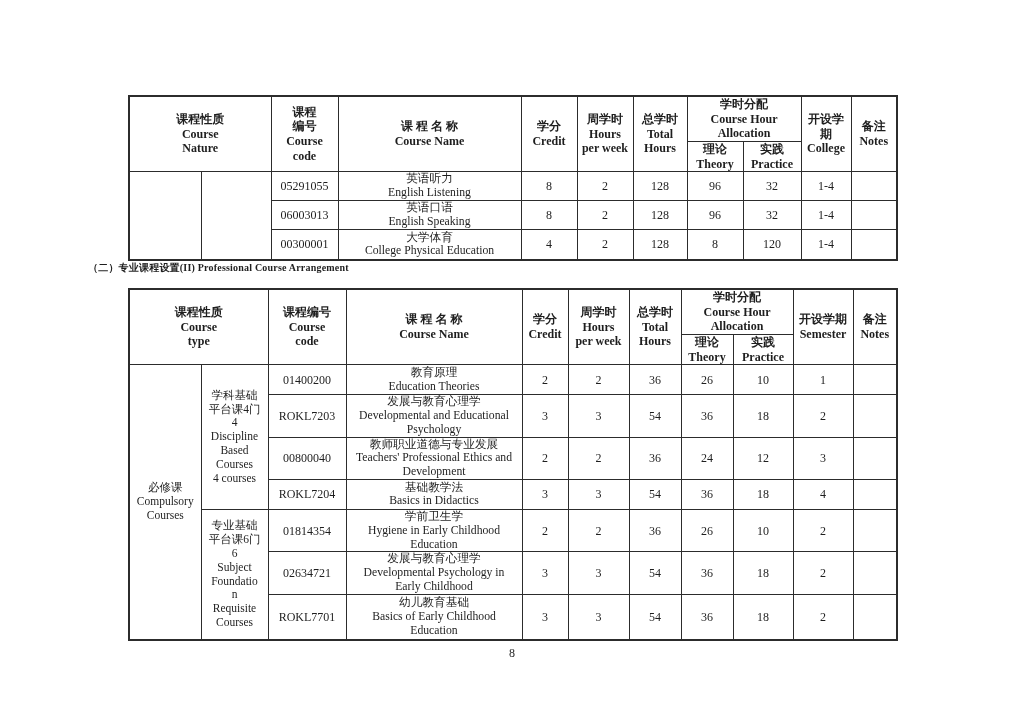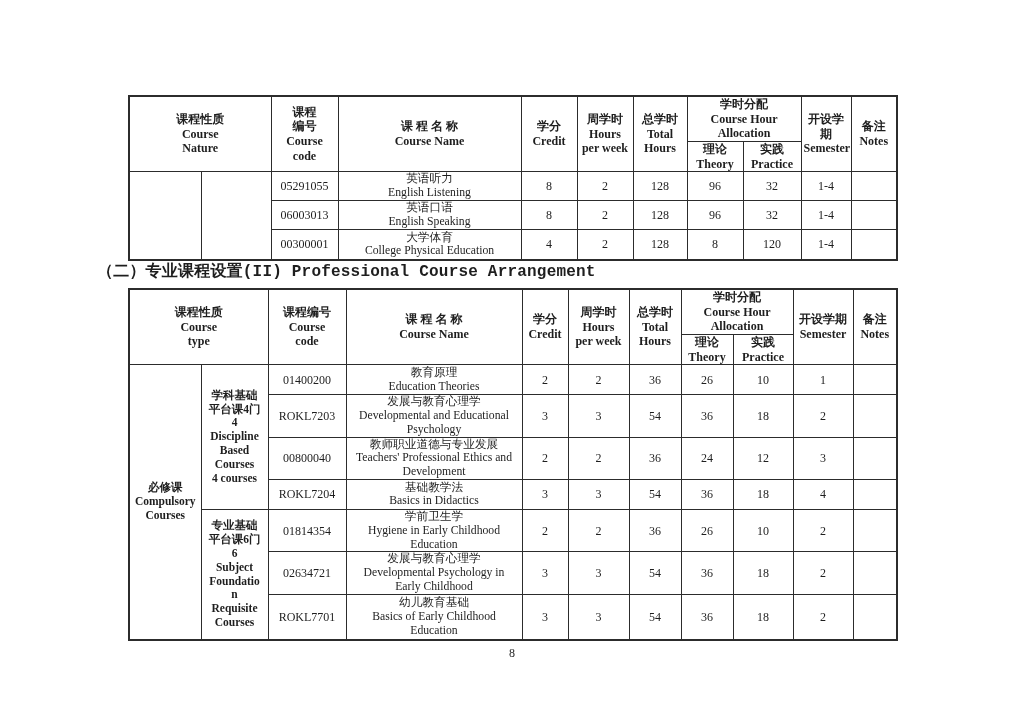--- a/index.html
+++ b/index.html
@@ -13,24 +13,24 @@
     border:1px solid #2c2c2c; padding:0 2px; text-align:center; vertical-align:middle;
     white-space:pre-line; font-size:12px; line-height:1.18; overflow:hidden;
   }
   th { font-weight:bold; line-height:1.22; }
   .t1 { left:128px; top:95px; width:768px; border:2px solid #2c2c2c; }
   .t2 { left:128px; top:288px; width:768px; border:2px solid #2c2c2c; }
   .hA1 { height:45px; } .hB1 { height:30px; }
   .hA2 { height:44px; } .hB2 { height:30px; }
   .r29 { height:29px; } .r30 { height:30px; } .r40 { height:40px; } .r46 { height:46px; }
   .name { font-size:11.7px; }
-  .grp  { font-weight:bold; font-size:11.5px; line-height:1.2; }
+  .grp  { font-weight:normal; font-size:11.5px; line-height:1.2; }
   .heading {
-    position:absolute; left:97px; top:261px; font-size:16px; font-weight:bold;
-    letter-spacing:0.2px; white-space:nowrap;font-family:Liberation Mono, monospace;
+    position:absolute; left:88px; top:261px; font-size:10px; font-weight:bold;
+    letter-spacing:0.2px; white-space:nowrap;
   }
   .pagenum {
     position:absolute; left:0; top:646px; width:1024px; text-align:center; font-size:12px;
   }
 </style>
 </head>
 <body>
 
 <div class="page">
 
@@ -65,21 +65,21 @@
 Hours
 per week</th>
       <th rowspan="2">总学时
 Total
 Hours</th>
       <th colspan="2">学时分配
 Course Hour
 Allocation</th>
       <th rowspan="2">开设学
 期
-Semester</th>
+College</th>
       <th rowspan="2">备注
 Notes</th>
     </tr>
     <tr class="hB1">
       <th>理论
 Theory</th>
       <th>实践
 Practice</th>
     </tr>
     <tr class="r29">

